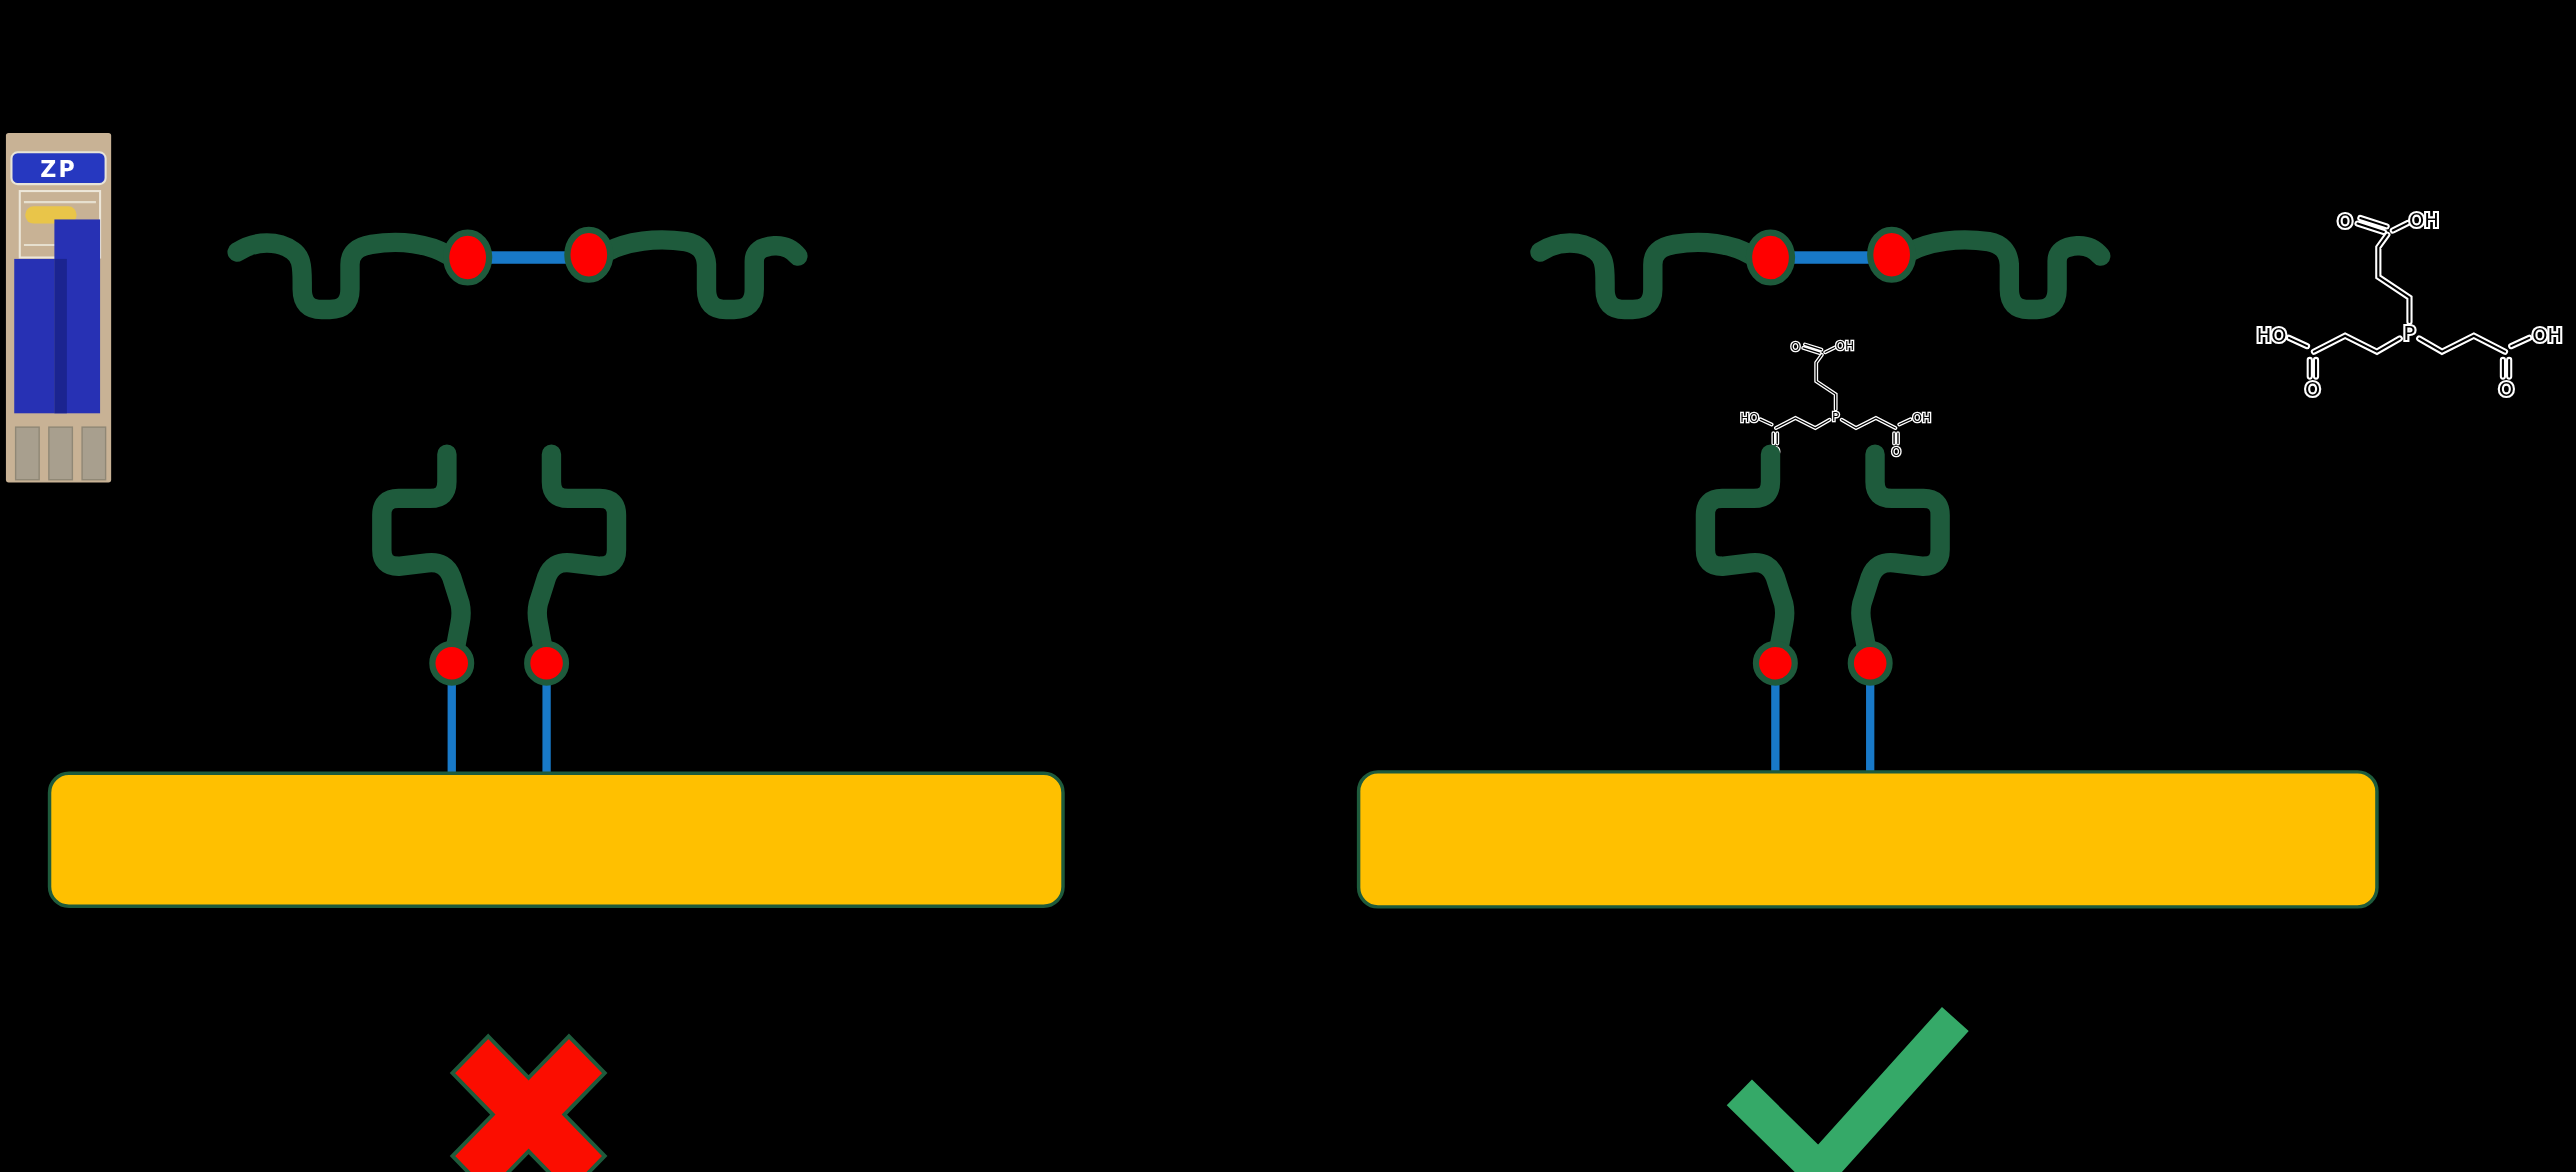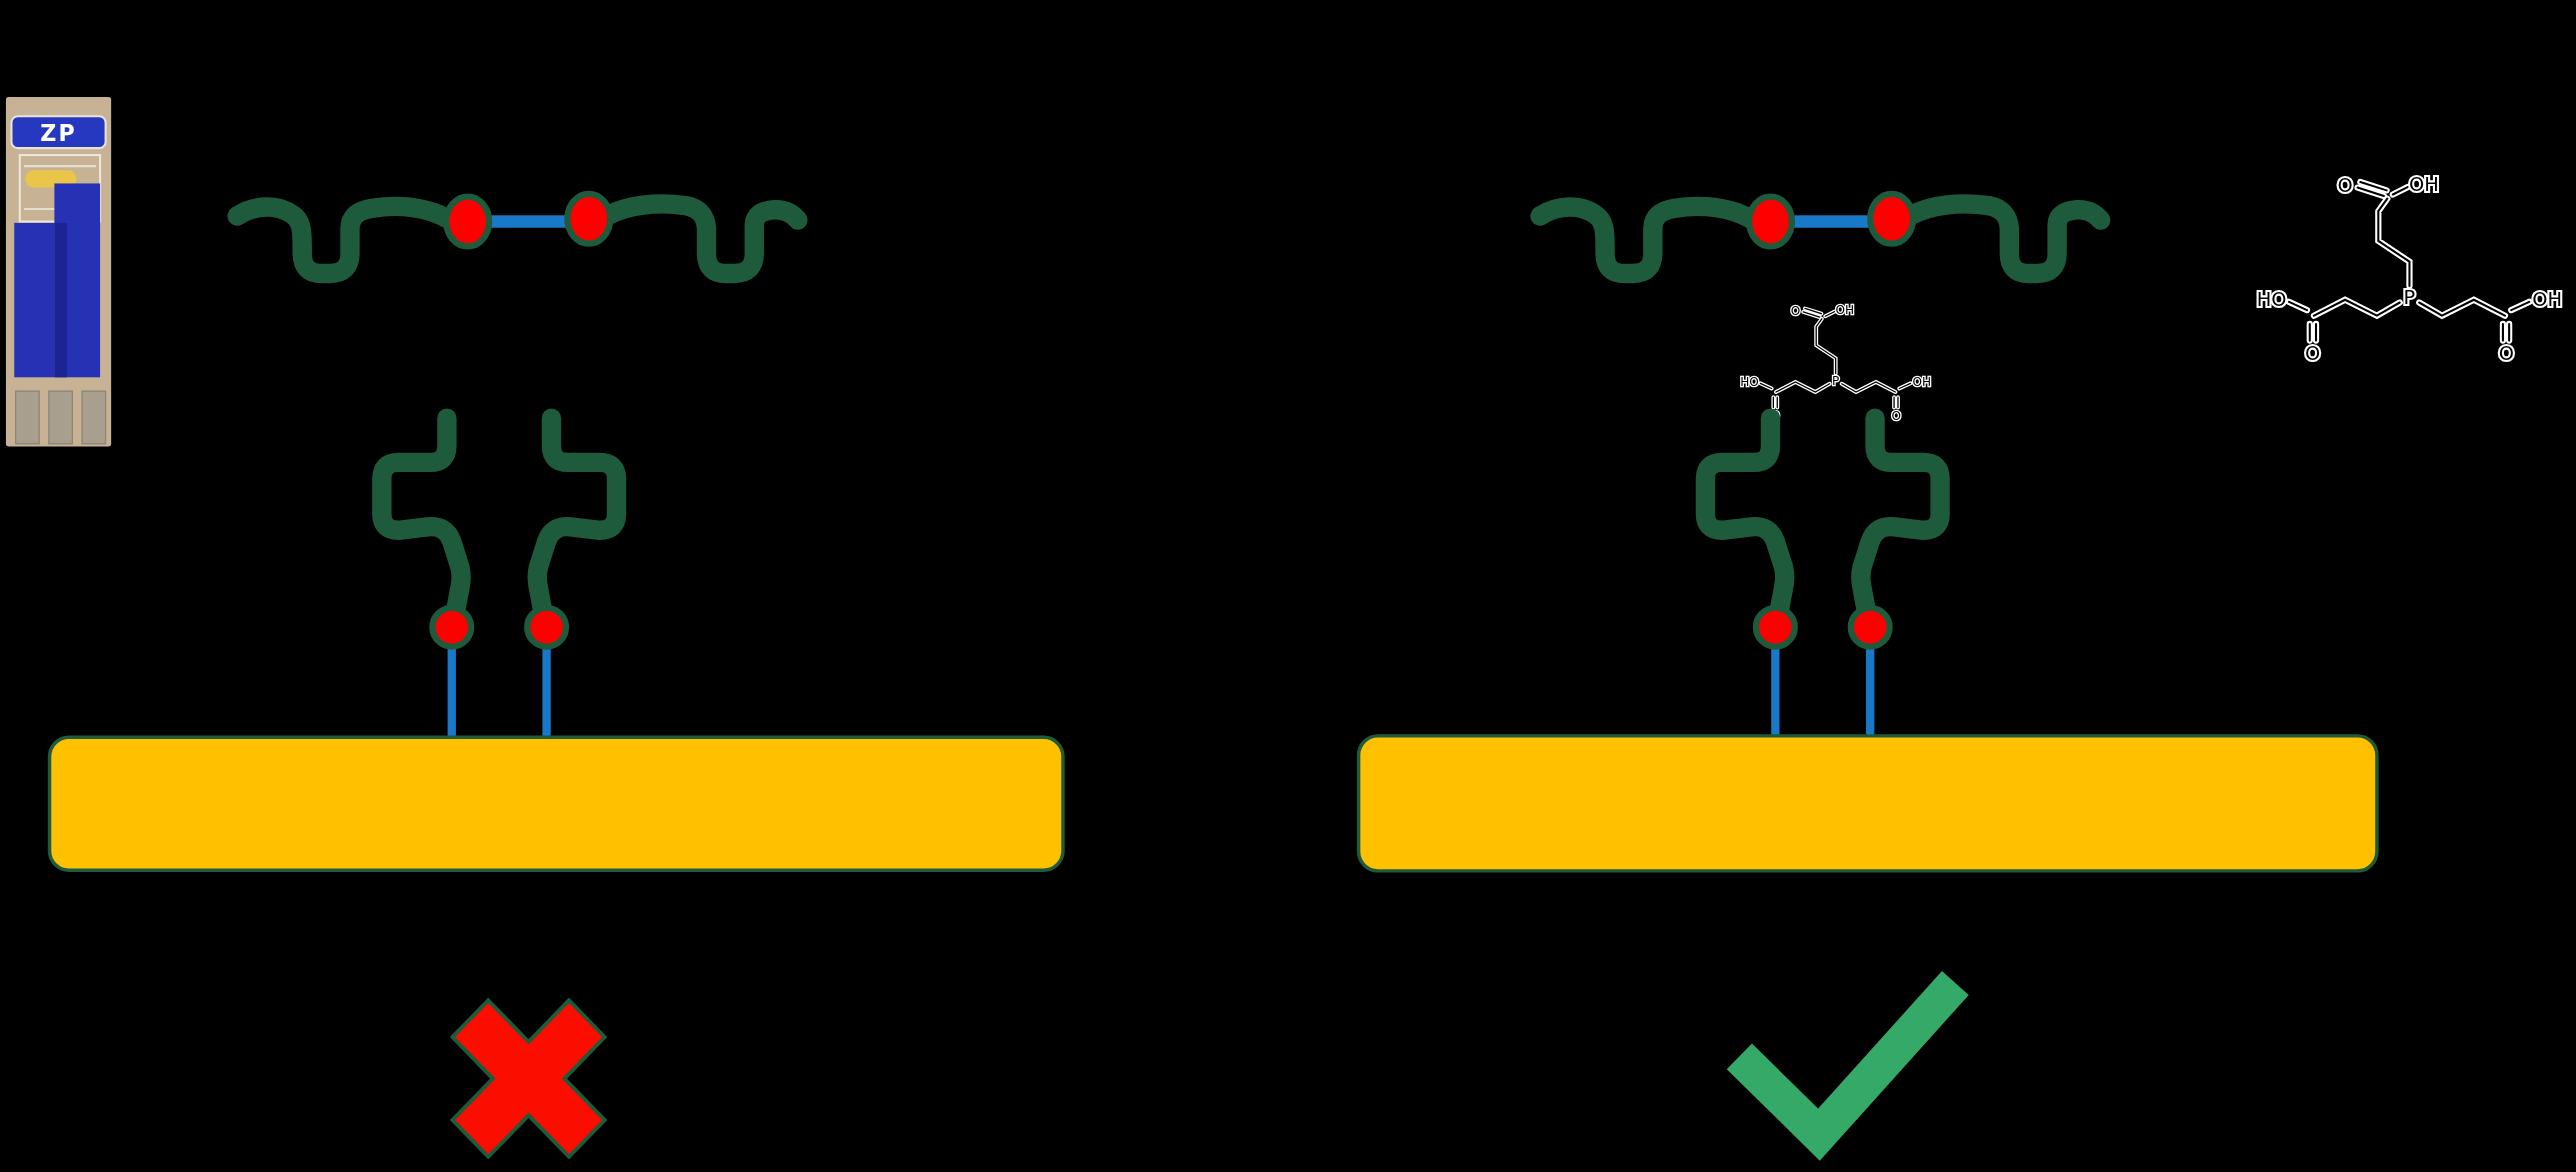--- a/index.html
+++ b/index.html
@@ -2,21 +2,21 @@
 <html style="--background: #000000; --strand-green: #1E5B3C; --dot-red: #FF0000; --link-blue: #1879C8; --electrode-gold: #FFC000; --check-green: #35A968; --cross-red: #FB0D00; --structure-ink: #000000; --structure-halo: #FFFFFF; --photo-card: #C8B295; --photo-band: #2638C0; --photo-strip: #2731B4; --photo-oval: #E9C549; --photo-pad: #A89F8E;font-size:11px"><head>
 <meta charset="utf-8">
 <style>
   html,body{margin:0;padding:0;}
   body{
     width:2576px;height:1172px;
     background:var(--background,#000);
     overflow:hidden;
     font-family:"DejaVu Sans",sans-serif;
   }
-  .canvas{position:relative;width:2576px;height:864px;background:var(--background,#000);}
+  .canvas{position:relative;width:2576px;height:864px;background:var(--background,#000);margin-top:36px;}
   svg.scene{position:absolute;left:0;top:0;}
 
   
   .strand{fill:none;stroke:var(--strand-green,#1E5B3C);stroke-width:28;stroke-linecap:round;stroke-linejoin:round;}
   .dot{fill:var(--dot-red,#FF0000);stroke:var(--strand-green,#1E5B3C);stroke-width:9;}
   .bond-blue{fill:var(--link-blue,#1879C8);}
 
   
   .electrode{fill:var(--electrode-gold,#FFC000);stroke:var(--strand-green,#1E5B3C);stroke-width:5;}
 

